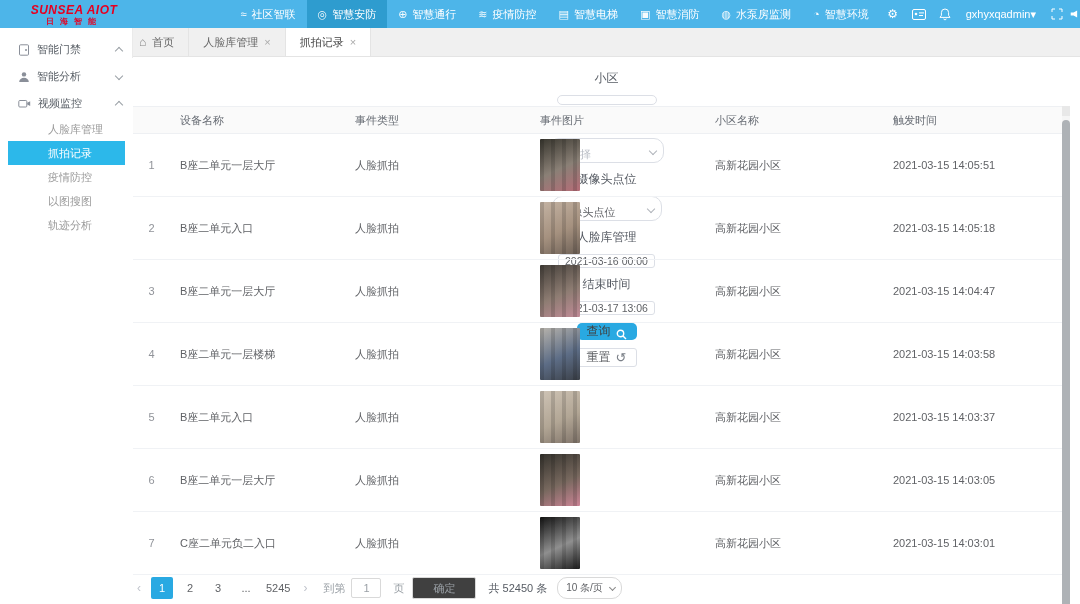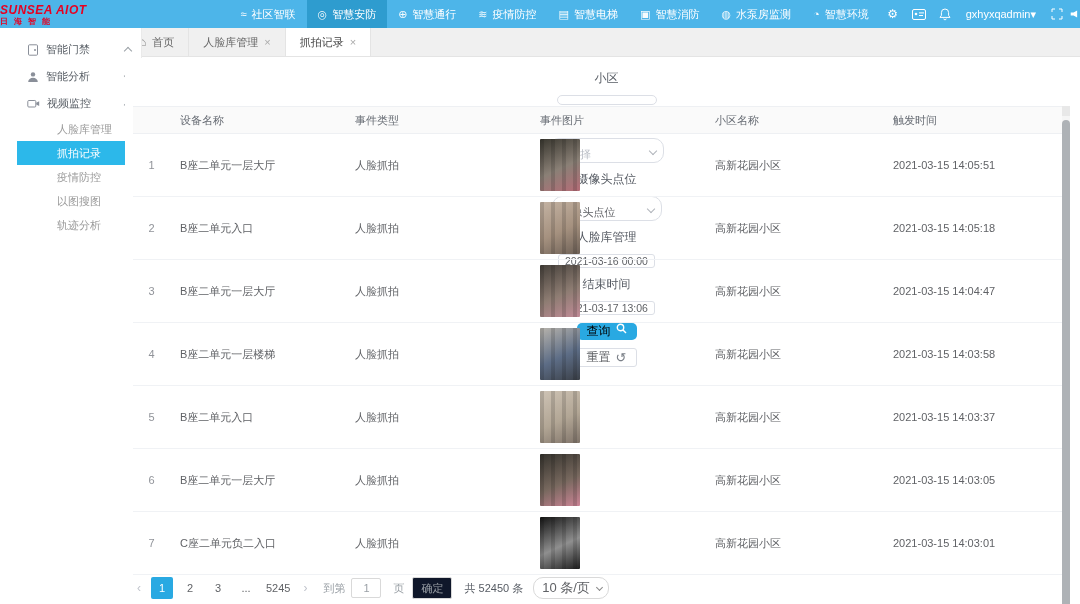--- a/index.html
+++ b/index.html
@@ -3,21 +3,21 @@
 <meta charset="utf-8">
 <style>
   * { margin:0; padding:0; box-sizing:border-box; }
   html,body { width:1080px; height:604px; overflow:hidden; background:#fff;
               font-family:"Liberation Sans","DejaVu Sans",sans-serif; }
   .screen { position:relative; width:1080px; height:604px; background:#fff; }
 
   
   .topbar { position:absolute; left:0; top:0; width:1080px; height:28px;
             background:#4db5e9; display:flex; align-items:center; overflow:hidden; }
-  .logo { width:132px; text-align:left; line-height:1; padding-top:2px; flex:0 0 auto; }
+  .logo { width:132px; text-align:center; line-height:1; padding-top:2px; flex:0 0 auto;margin-left:8px; }
   .logo .l1 { color:#e60021; font-weight:bold; font-style:italic; font-size:12px; letter-spacing:.5px; }
   .logo .l2 { color:#e60021; font-weight:bold; font-size:8px; letter-spacing:6px; margin-top:2px; }
   .topnav { display:flex; margin-left:auto; height:28px; align-items:stretch; }
   .topnav .nav-item { display:flex; align-items:center; gap:5px; padding:0 11px;
             color:#fff; font-size:11px; cursor:pointer; white-space:nowrap; }
   .topnav .nav-item.active { background:#2e9ccf; }
   .topnav .nav-item .glyph { font-size:11px; opacity:.95; }
   .top-icons { display:flex; align-items:center; height:28px; color:#fff; flex:0 0 auto; }
   .top-icons .ic { width:26px; text-align:center; font-size:12px; cursor:pointer;
                    display:flex; align-items:center; justify-content:center; height:28px; }
@@ -29,21 +29,21 @@
   
   .tabbar { position:absolute; left:125px; top:28px; right:0; height:29px;
             background:#f0f0f0; border-bottom:1px solid #e4e4e4; display:flex; align-items:stretch; }
   .tab { display:flex; align-items:center; gap:6px; padding:0 14px; font-size:11px;
          color:#666; cursor:pointer; border-right:1px solid #e4e4e4; }
   .tab.active { background:#fff; color:#444; }
   .tab .home { font-size:12px; color:#888; }
   .tab .x { color:#aaa; font-size:11px; }
 
   
-  .sidebar { position:absolute; left:17px; top:28px; width:125px; bottom:0;
+  .sidebar { position:absolute; left:8px; top:28px; width:125px; bottom:0;
              background:#fff; border-right:1px solid #eaeaea; padding-top:8px; }
   .sgroup { display:flex; align-items:center; height:27px; padding:0 10px;
             font-size:11px; color:#595f66; cursor:pointer; gap:7px; }
   .sgroup svg { flex:0 0 auto; }
   .sgroup .lbl { flex:1; }
   .chev { width:6px; height:6px; border-right:1px solid #9aa0a6; border-bottom:1px solid #9aa0a6; flex:0 0 auto; }
   .chev.up { transform:rotate(-135deg); margin-top:3px; }
   .chev.down { transform:rotate(45deg); margin-top:-2px; }
   .sitem { display:flex; align-items:center; height:24px; padding-left:40px;
            font-size:11px; color:#9a9a9a; cursor:pointer; }
@@ -60,22 +60,22 @@
   .flabel { font-size:12px; color:#565b63; white-space:nowrap; }
   .sel { position:relative; height:26px; border:1px solid #dcdfe6; border-radius:10px;
          background:#fff; font-size:11px; color:#606266; display:flex; align-items:center;
          padding:8px 20px 0 8px; cursor:pointer; }
   .sel .caret { position:absolute; right:7px; top:9px; width:6px; height:6px;
          border-right:1px solid #b0b4bb; border-bottom:1px solid #b0b4bb; transform:rotate(45deg); }
   .sel.placeholder { color:#b8bcc4; }
   .w100 { width:100px; } .w115 { width:115px; } .w110 { width:110px; }
   .time-input { width:97px; height:26px; border:1px solid #dcdfe6; border-radius:3px;
          font-size:10.5px; color:#606266; padding:0 6px; font-family:"Liberation Sans",sans-serif; }
-  .btn-query { height:26px; background:#29a9e2; color:#000000; border:none; border-radius:5px;
-         font-size:12px; display:flex; align-items:flex-start; gap:5px; padding:0 10px; cursor:pointer; }
+  .btn-query { height:26px; background:#29a9e2; color:#404040; border:none; border-radius:5px;
+         font-size:12px; display:flex; align-items:flex-end; gap:5px; padding:0 10px; cursor:pointer; }
   .btn-reset { height:26px; background:#fff; color:#606266; border:1px solid #dcdfe6; border-radius:3px;
          font-size:12px; display:flex; align-items:center; gap:5px; padding:0 10px; cursor:pointer; }
   .btn-reset .rot { font-size:13px; color:#7a7f87; }
 
   
   .table { position:absolute; left:8px; top:48px; width:929px; }
   .thead { display:flex; height:28px; background:#fafafa; border-top:1px solid #eef0f3;
            border-bottom:1px solid #eef0f3; align-items:center; }
   .th { font-size:11px; color:#666b73; padding-left:10px; }
   .trow { display:flex; height:63px; border-bottom:1px solid #f0f2f5; align-items:center; }
@@ -96,25 +96,25 @@
   
   .pager { position:absolute; left:8px; top:517px; height:26px; display:flex; align-items:center;
            gap:6px; font-size:11px; color:#606266; }
   .pg-arrow { color:#c0c4cc; padding:0 4px; cursor:pointer; font-size:12px; }
   .pg { min-width:22px; height:22px; display:flex; align-items:center; justify-content:center;
         cursor:pointer; border-radius:2px; padding:0 3px; }
   .pg.active { background:#29a9e2; color:#fff; }
   .goto-label { color:#9aa0a6; margin-left:6px; }
   .goto-input { width:30px; height:20px; border:1px solid #d9d9d9; border-radius:2px;
         text-align:center; font-size:11px; color:#9aa0a6; font-family:"Liberation Sans",sans-serif; }
-  .confirm-btn { height:22px; border:1px solid #d9d9d9; background:#0f172a; border-radius:2px;
-        color:#9aa0a6; font-size:11px; padding:0 8px; cursor:pointer; margin-left:2px; }
+  .confirm-btn { height:22px; border:1px solid #d9d9d9; background:#404040; border-radius:2px;
+        color:#9aa0a6; font-size:11px; padding:0 20px; cursor:pointer; margin-left:2px; }
   .total { margin-left:6px; color:#565b63; }
   .per-page { position:relative; height:22px; border:1px solid #d9d9d9; border-radius:10px;
-        display:flex; align-items:center; font-size:13px; color:#606266;
+        display:flex; align-items:center; font-size:10px; color:#606266;
         padding:0 18px 0 8px; cursor:pointer; margin-left:4px; }
   .per-page .caret { position:absolute; right:6px; top:7px; width:5px; height:5px;
         border-right:1px solid #888; border-bottom:1px solid #888; transform:rotate(45deg); }
 </style>
 </head>
 <body>
 
 <div class="screen">
 
   <div class="topbar">

